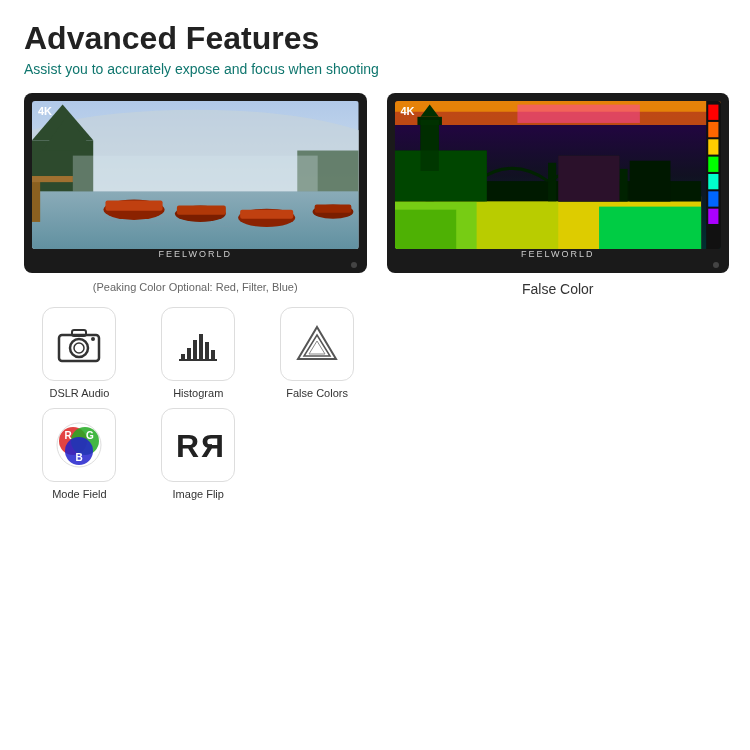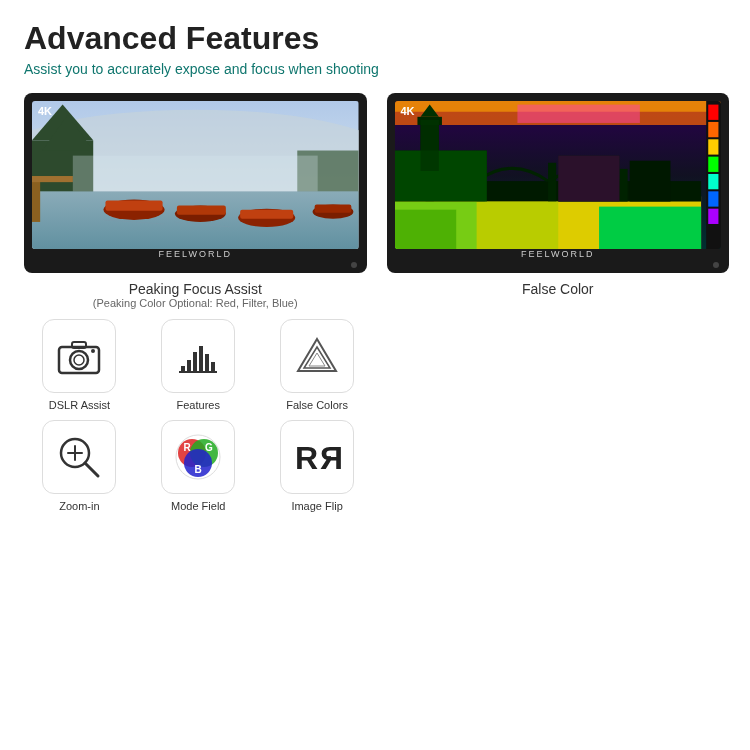--- a/index.html
+++ b/index.html
@@ -179,21 +179,20 @@
             <line x1="70" y1="118" x2="130" y2="122" stroke="#7a9aaa" stroke-width="1" opacity="0.5"></line>
             <line x1="140" y1="120" x2="195" y2="125" stroke="#7a9aaa" stroke-width="1" opacity="0.4"></line>
 
             <rect x="40" y="55" width="240" height="35" fill="#d8e8f0" opacity="0.3"></rect>
           </svg>
         </div>
         <div class="monitor-brand">FEELWORLD</div>
         <div class="monitor-dot"></div>
       </div>
       <div class="monitor-caption">
-        <div class="cap-title">Peaking Focus Assist</div>
         <div class="cap-sub">(Peaking Color Optional: Red, Filter, Blue)</div>
       </div>
     </div>
 
     <div class="monitor-wrap">
       <div class="monitor-device">
         <div class="monitor-screen">
           <span class="monitor-label-4k">4K</span>
           
           <svg width="100%" height="100%" viewBox="0 0 320 148" preserveAspectRatio="xMidYMid slice" xmlns="http://www.w3.org/2000/svg">
@@ -274,40 +273,40 @@
             <rect x="4" y="12" width="40" height="26" rx="3" fill="none" stroke="#333" stroke-width="2.5"></rect>
 
             <circle cx="24" cy="25" r="9" fill="none" stroke="#333" stroke-width="2.5"></circle>
             <circle cx="24" cy="25" r="5" fill="none" stroke="#333" stroke-width="1.5"></circle>
 
             <rect x="17" y="7" width="14" height="6" rx="2" fill="none" stroke="#333" stroke-width="2"></rect>
 
             <circle cx="38" cy="16" r="2" fill="#333"></circle>
           </svg>
         </div>
-        <div class="feature-label">DSLR Assist</div>
+        <div class="feature-label">DSLR Audio</div>
       </div>
 
 
 
       <div class="feature-item">
         <div class="feature-icon-box">
           <svg width="48" height="44" viewBox="0 0 48 44">
 
             <line x1="5" y1="38" x2="43" y2="38" stroke="#333" stroke-width="2"></line>
 
             <rect x="7" y="32" width="4" height="6" fill="#333"></rect>
             <rect x="13" y="26" width="4" height="12" fill="#333"></rect>
             <rect x="19" y="18" width="4" height="20" fill="#333"></rect>
             <rect x="25" y="12" width="4" height="26" fill="#333"></rect>
             <rect x="31" y="20" width="4" height="18" fill="#333"></rect>
             <rect x="37" y="28" width="4" height="10" fill="#333"></rect>
           </svg>
         </div>
-        <div class="feature-label">Features</div>
+        <div class="feature-label">Histogram</div>
       </div>
 
       <div class="feature-item">
         <div class="feature-icon-box">
           <svg width="50" height="46" viewBox="0 0 50 46">
 
             <polygon points="25,6 44,38 6,38" fill="none" stroke="#555" stroke-width="2"></polygon>
 
             <polygon points="25,14 38,35 12,35" fill="none" stroke="#555" stroke-width="1.5"></polygon>
 
@@ -316,34 +315,20 @@
         </div>
         <div class="feature-label">False Colors</div>
       </div>
 
     </div>
 
     <div class="features-grid">
 
 
 
-      <div class="feature-item">
-        <div class="feature-icon-box">
-          <svg width="50" height="50" viewBox="0 0 50 50">
-
-            <circle cx="21" cy="21" r="14" fill="none" stroke="#333" stroke-width="2.5"></circle>
-
-            <line x1="31" y1="31" x2="44" y2="44" stroke="#333" stroke-width="3" stroke-linecap="round"></line>
-
-            <line x1="21" y1="14" x2="21" y2="28" stroke="#333" stroke-width="2" stroke-linecap="round"></line>
-            <line x1="14" y1="21" x2="28" y2="21" stroke="#333" stroke-width="2" stroke-linecap="round"></line>
-          </svg>
-        </div>
-        <div class="feature-label">Zoom-in</div>
-      </div>
 
 
       <div class="feature-item">
         <div class="feature-icon-box">
           <svg width="52" height="52" viewBox="0 0 52 52">
 
             <circle cx="26" cy="26" r="22" fill="none" stroke="#ddd" stroke-width="1"></circle>
 
             <circle cx="20" cy="22" r="14" fill="#dd2222" opacity="0.85"></circle>
 

